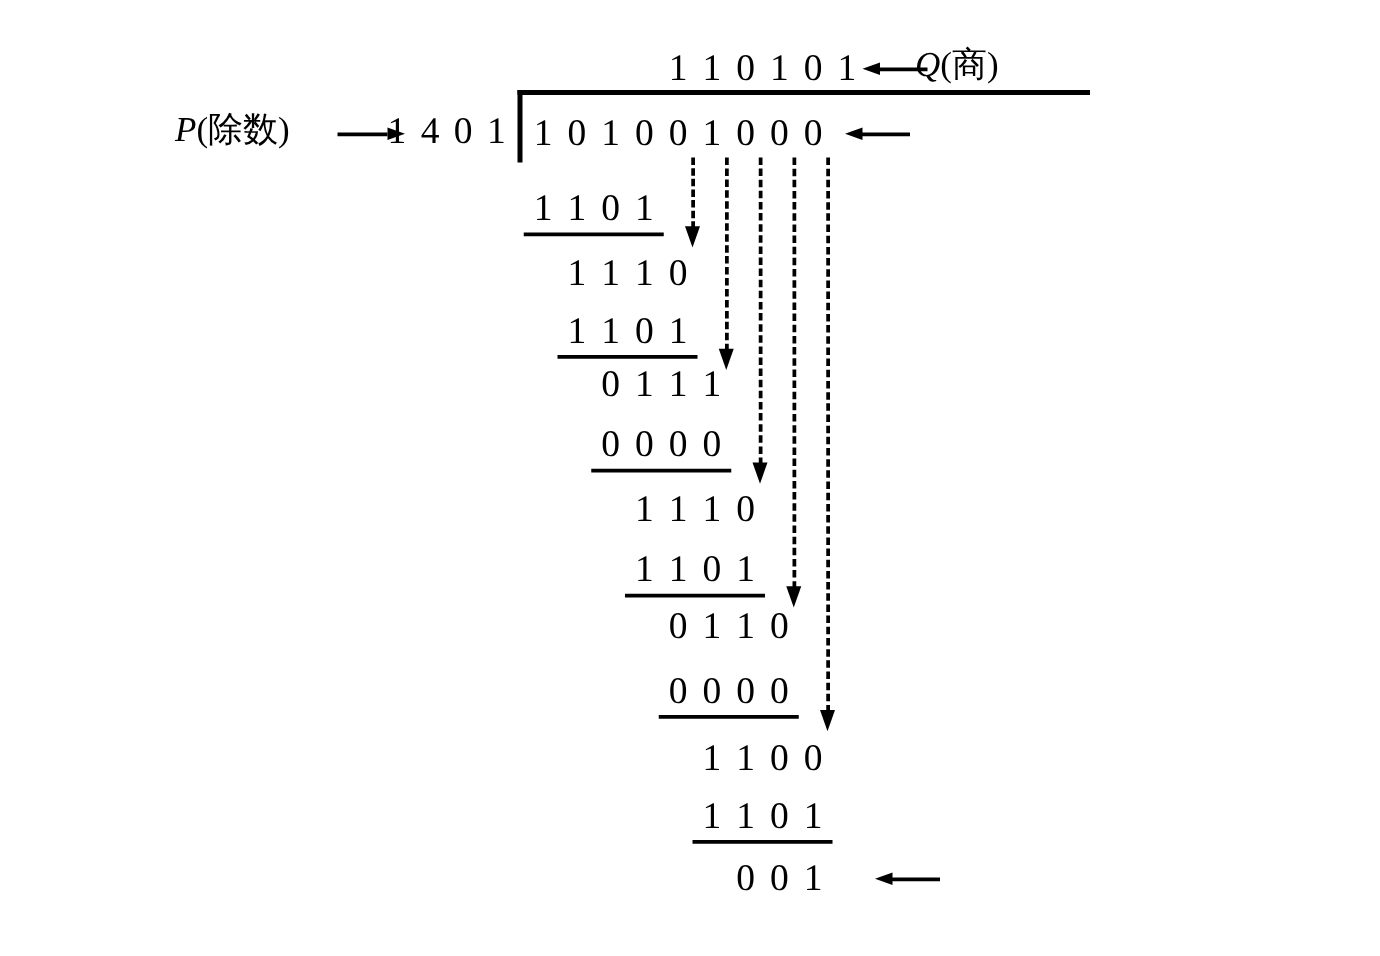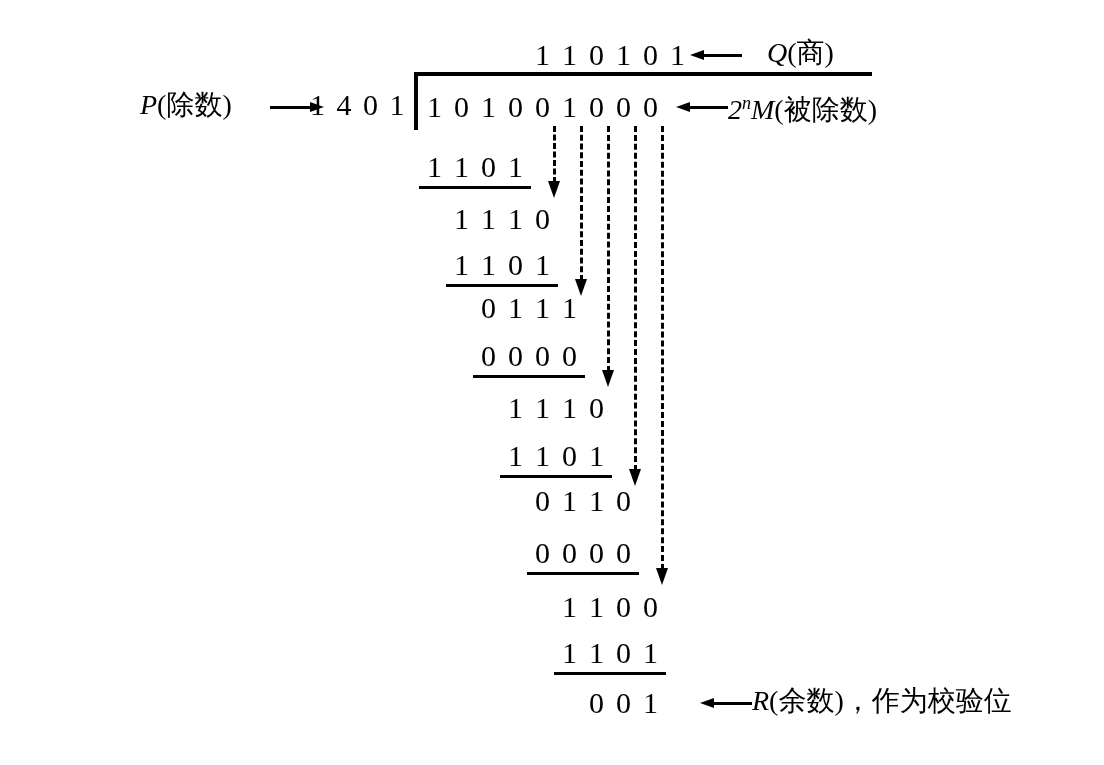--- a/index.html
+++ b/index.html
@@ -80,21 +80,21 @@
 <div id="stage">
 
   <div id="quotient-row">
       <div class="digit" style="left: 529px; top: 40px;">1</div>
       <div class="digit" style="left: 556px; top: 40px;">1</div>
       <div class="digit" style="left: 583px; top: 40px;">0</div>
       <div class="digit" style="left: 610px; top: 40px;">1</div>
       <div class="digit" style="left: 637px; top: 40px;">0</div>
       <div class="digit" style="left: 664px; top: 40px;">1</div>
     </div>
-  <div class="label" id="quotient-label" style="left: 767px; top: 38px;"><span class="ital">Q</span><span>(商)</span></div>
+  <div class="label" id="quotient-label" style="left: 732px; top: 38px;"><span class="ital">Q</span><span>(商)</span></div>
   <div class="arrow-left" id="quotient-arrow" style="left: 690px; top: 50px;">
     <span class="head"></span>
       <span class="shaft" style="width: 44px;"></span>
   </div>
 
   <div class="hbar" id="bracket-hbar" style="left: 414px; top: 72px; width: 458px; height: 4px;"></div>
   <div class="vbar" id="bracket-vbar" style="left: 414px; top: 72px; width: 4px; height: 58px;"></div>
 
   <div class="label" id="divisor-label" style="left: 140px; top: 90px;"><span class="ital">P</span><span>(除数)</span></div>
   <div class="arrow-right" id="divisor-arrow" style="left: 270px; top: 102px;">
@@ -111,21 +111,20 @@
       <div class="digit" style="left: 529px; top: 92px;">0</div>
       <div class="digit" style="left: 556px; top: 92px;">1</div>
       <div class="digit" style="left: 583px; top: 92px;">0</div>
       <div class="digit" style="left: 610px; top: 92px;">0</div>
       <div class="digit" style="left: 637px; top: 92px;">0</div>
     </div>
   <div class="arrow-left" id="dividend-arrow" style="left: 676px; top: 102px;">
     <span class="head"></span>
       <span class="shaft" style="width: 44px;"></span>
   </div>
-  <div class="label" id="dividend-label" style="left: 728px; top: 88px;"><span class="ital">2</span><span class="sup">n</span><span class="ital">M</span><span>(被除数)</span></div>
 
   <div id="steps-layer">
       <div class="digit" style="left: 421px; top: 152px;">1</div>
       <div class="digit" style="left: 448px; top: 152px;">1</div>
       <div class="digit" style="left: 475px; top: 152px;">0</div>
       <div class="digit" style="left: 502px; top: 152px;">1</div>
       <div class="underline" style="left: 419px; top: 186px; width: 112px;"></div>
       <div class="digit" style="left: 448px; top: 204px;">1</div>
       <div class="digit" style="left: 475px; top: 204px;">1</div>
       <div class="digit" style="left: 502px; top: 204px;">1</div>
@@ -188,15 +187,14 @@
 
   <div id="remainder-row">
       <div class="digit" style="left: 583px; top: 688px;">0</div>
       <div class="digit" style="left: 610px; top: 688px;">0</div>
       <div class="digit" style="left: 637px; top: 688px;">1</div>
     </div>
   <div class="arrow-left" id="remainder-arrow" style="left: 700px; top: 698px;">
     <span class="head"></span>
       <span class="shaft" style="width: 44px;"></span>
   </div>
-  <div class="label" id="remainder-label" style="left: 752px; top: 686px;"><span class="ital">R</span><span>(余数)，作为校验位</span></div>
 
 </div>
 
 </body></html>

